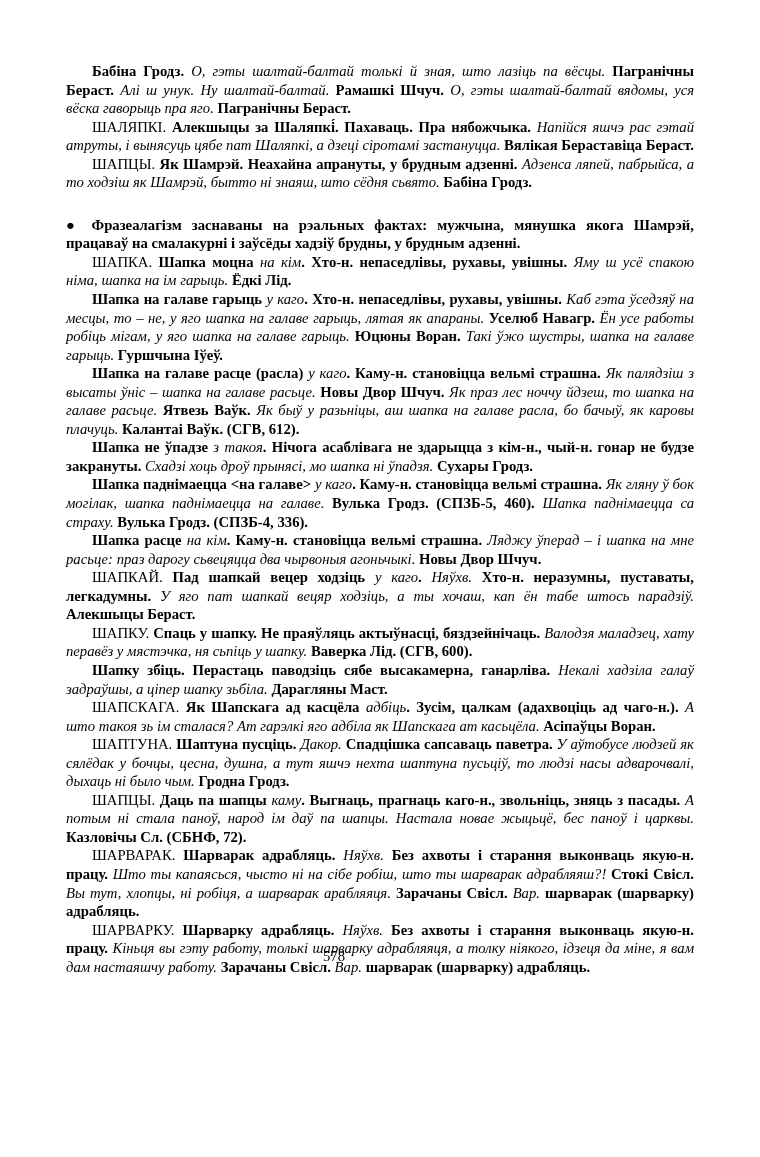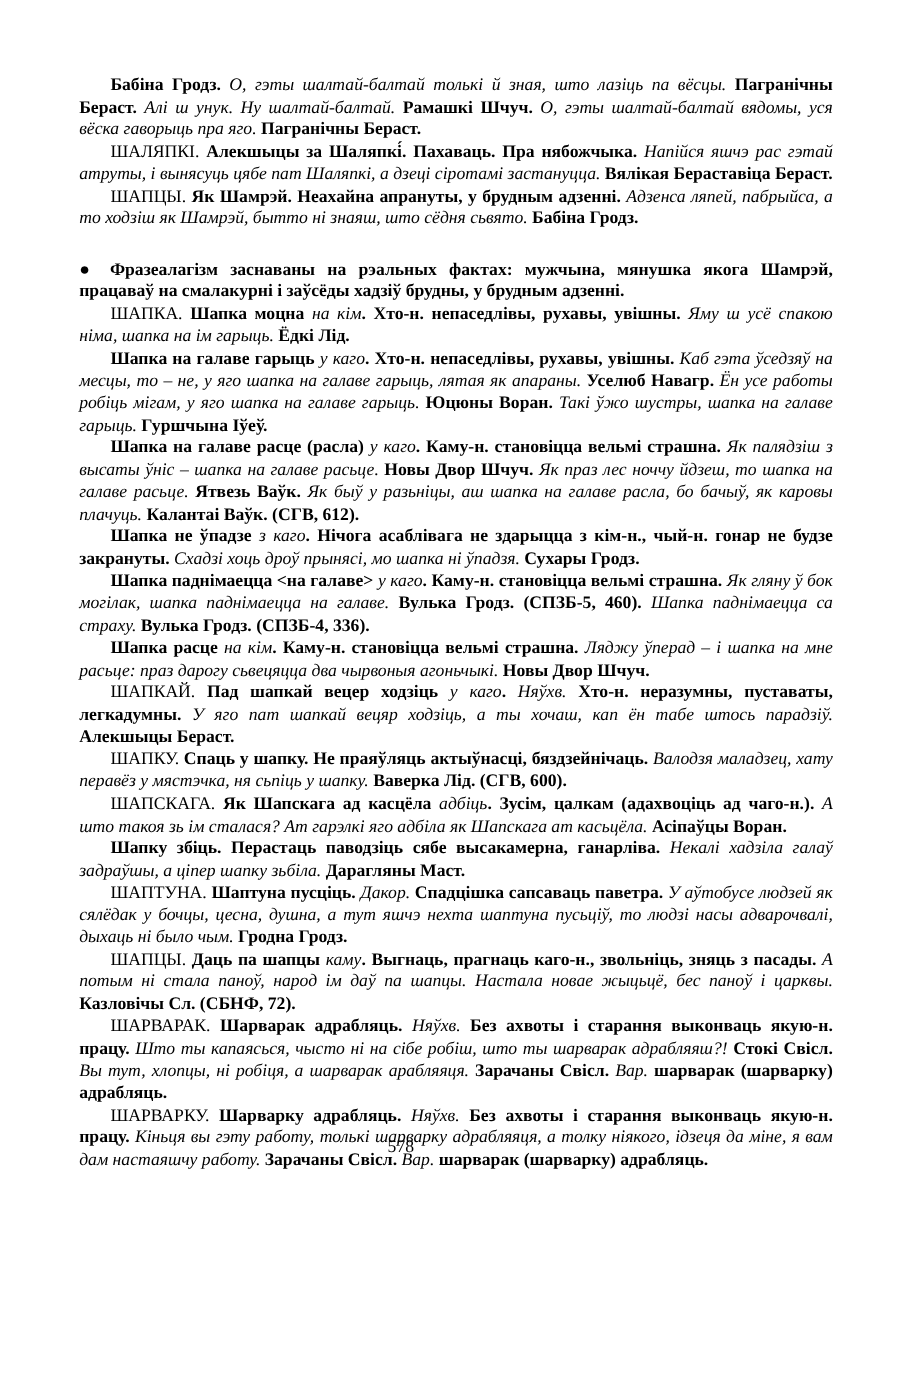--- a/index.html
+++ b/index.html
@@ -67,27 +67,27 @@
 <div class="page">
 
   <div class="textblock" id="textblock">
       <p class="entry"><span class="src">Бабіна Гродз. </span><span class="ex">О, гэты шалтай-балтай толькі й зная, што лазіць па вёсцы.</span><span class="src"> Пагранічны Бераст. </span><span class="ex">Алі ш унук. Ну шалтай-балтай.</span><span class="src"> Рамашкі Шчуч. </span><span class="ex">О, гэты шалтай-балтай вядомы, уся вёска гаворыць пра яго.</span><span class="src"> Пагранічны Бераст.</span></p>
       <p class="entry"><span class="hw">ШАЛЯПКІ. </span><span class="idm">Алекшыцы за Шаляпкі́.</span><span class="src"> Пахаваць. Пра нябожчыка. </span><span class="ex">Напійся яшчэ рас гэтай атруты, і вынясуць цябе пат Шаляпкі, а дзеці сіротамі застануцца.</span><span class="src"> Вялікая Бераставіца Бераст.</span></p>
       <p class="entry"><span class="hw">ШАПЦЫ. </span><span class="idm">Як Шамрэй.</span><span class="src"> Неахайна апрануты, у брудным адзенні. </span><span class="ex">Адзенса ляпей, пабрыйса, а то ходзіш як Шамрэй, бытто ні знаяш, што сёдня сьвято.</span><span class="src"> Бабіна Гродз.</span></p>
       <p class="entry noindent bullet"><span class="bul">● </span><span class="src">Фразеалагізм заснаваны на рэальных фактах: мужчына, мянушка якога Шамрэй, працаваў на смалакурні і заўсёды хадзіў брудны, у брудным адзенні.</span></p>
       <p class="entry"><span class="hw">ШАПКА. </span><span class="idm">Шапка моцна</span><span class="gram"> на кім</span><span class="src">. Хто-н. непаседлівы, рухавы, увішны. </span><span class="ex">Яму ш усё спакою німа, шапка на ім гарыць.</span><span class="src"> Ёдкі Лід.</span></p>
       <p class="entry"><span class="idm">Шапка на галаве гарыць</span><span class="gram"> у каго</span><span class="src">. Хто-н. непаседлівы, рухавы, увішны. </span><span class="ex">Каб гэта ўседзяў на месцы, то – не, у яго шапка на галаве гарыць, лятая як апараны.</span><span class="src"> Уселюб Навагр. </span><span class="ex">Ён усе работы робіць мігам, у яго шапка на галаве гарыць.</span><span class="src"> Юцюны Воран. </span><span class="ex">Такі ўжо шустры, шапка на галаве гарыць.</span><span class="src"> Гуршчына Іўеў.</span></p>
       <p class="entry"><span class="idm">Шапка на галаве расце (расла)</span><span class="gram"> у каго</span><span class="src">. Каму-н. становіцца вельмі страшна. </span><span class="ex">Як палядзіш з высаты ўніс – шапка на галаве расьце.</span><span class="src"> Новы Двор Шчуч. </span><span class="ex">Як праз лес ноччу йдзеш, то шапка на галаве расьце.</span><span class="src"> Ятвезь Ваўк. </span><span class="ex">Як быў у разьніцы, аш шапка на галаве расла, бо бачыў, як каровы плачуць.</span><span class="src"> Калантаі Ваўк. (СГВ, 612).</span></p>
-      <p class="entry"><span class="idm">Шапка не ўпадзе</span><span class="gram"> з каго</span><span class="src">. Нічога асаблівага не здарыцца з кім-н., чый-н. гонар не будзе закрануты. </span><span class="ex">Схадзі хоць дроў прынясі, мо шапка ні ўпадзя.</span><span class="src"> Сухары Гродз.</span></p>
+      <p class="entry"><span class="idm">Шапка не ўпадзе</span><span class="gram"> з такоя</span><span class="src">. Нічога асаблівага не здарыцца з кім-н., чый-н. гонар не будзе закрануты. </span><span class="ex">Схадзі хоць дроў прынясі, мо шапка ні ўпадзя.</span><span class="src"> Сухары Гродз.</span></p>
       <p class="entry"><span class="idm">Шапка паднімаецца &lt;на галаве&gt;</span><span class="gram"> у каго</span><span class="src">. Каму-н. становіцца вельмі страшна. </span><span class="ex">Як гляну ў бок могілак, шапка паднімаецца на галаве.</span><span class="src"> Вулька Гродз. (СПЗБ-5, 460). </span><span class="ex">Шапка паднімаецца са страху.</span><span class="src"> Вулька Гродз. (СПЗБ-4, 336).</span></p>
       <p class="entry"><span class="idm">Шапка расце</span><span class="gram"> на кім</span><span class="src">. Каму-н. становіцца вельмі страшна. </span><span class="ex">Ляджу ўперад – і шапка на мне расьце: праз дарогу сьвецяцца два чырвоныя агоньчыкі.</span><span class="src"> Новы Двор Шчуч.</span></p>
       <p class="entry"><span class="hw">ШАПКАЙ. </span><span class="idm">Пад шапкай вецер ходзіць</span><span class="gram"> у каго</span><span class="src">. </span><span class="gram">Няўхв.</span><span class="src"> Хто-н. неразумны, пуставаты, легкадумны. </span><span class="ex">У яго пат шапкай вецяр ходзіць, а ты хочаш, кап ён табе штось парадзіў.</span><span class="src"> Алекшыцы Бераст.</span></p>
       <p class="entry"><span class="hw">ШАПКУ. </span><span class="idm">Спаць у шапку.</span><span class="src"> Не праяўляць актыўнасці, бяздзейнічаць. </span><span class="ex">Валодзя маладзец, хату перавёз у мястэчка, ня сьпіць у шапку.</span><span class="src"> Ваверка Лід. (СГВ, 600).</span></p>
+      <p class="entry"><span class="idm">Шапку збіць</span><span class="src">. Перастаць паводзіць сябе высакамерна, ганарліва. </span><span class="ex">Некалі хадзіла галаў задраўшы, а ціпер шапку зьбіла.</span><span class="src"> Дарагляны Маст.</span></p>
       <p class="entry"><span class="hw">ШАПСКАГА. </span><span class="idm">Як Шапскага ад касцёла</span><span class="gram"> адбіць</span><span class="src">. Зусім, цалкам (адахвоціць ад чаго-н.). </span><span class="ex">А што такоя зь ім сталася? Ат гарэлкі яго адбіла як Шапскага ат касьцёла.</span><span class="src"> Асіпаўцы Воран.</span></p>
-      <p class="entry"><span class="idm">Шапку збіць</span><span class="src">. Перастаць паводзіць сябе высакамерна, ганарліва. </span><span class="ex">Некалі хадзіла галаў задраўшы, а ціпер шапку зьбіла.</span><span class="src"> Дарагляны Маст.</span></p>
       <p class="entry"><span class="hw">ШАПТУНА. </span><span class="idm">Шаптуна пусціць.</span><span class="src"> </span><span class="gram">Дакор.</span><span class="src"> Спадцішка сапсаваць паветра. </span><span class="ex">У аўтобусе людзей як сялёдак у бочцы, цесна, душна, а тут яшчэ нехта шаптуна пусьціў, то людзі насы адварочвалі, дыхаць ні было чым.</span><span class="src"> Гродна Гродз.</span></p>
       <p class="entry"><span class="hw">ШАПЦЫ. </span><span class="idm">Даць па шапцы</span><span class="gram"> каму</span><span class="src">. Выгнаць, прагнаць каго-н., звольніць, зняць з пасады. </span><span class="ex">А потым ні стала паноў, народ ім даў па шапцы. Настала новае жыцьцё, бес паноў і царквы.</span><span class="src"> Казловічы Сл. (СБНФ, 72).</span></p>
       <p class="entry"><span class="hw">ШАРВАРАК. </span><span class="idm">Шарварак адрабляць.</span><span class="src"> </span><span class="gram">Няўхв.</span><span class="src"> Без ахвоты і старання выконваць якую-н. працу. </span><span class="ex">Што ты капаясься, чысто ні на сібе робіш, што ты шарварак адрабляяш?!</span><span class="src"> Стокі Свісл. </span><span class="ex">Вы тут, хлопцы, ні робіця, а шарварак арабляяця.</span><span class="src"> Зарачаны Свісл. </span><span class="varb">Вар.</span><span class="src"> шарварак (шарварку) адрабляць.</span></p>
       <p class="entry"><span class="hw">ШАРВАРКУ. </span><span class="idm">Шарварку адрабляць.</span><span class="src"> </span><span class="gram">Няўхв.</span><span class="src"> Без ахвоты і старання выконваць якую-н. працу. </span><span class="ex">Кіньця вы гэту работу, толькі шарварку адрабляяця, а толку ніякого, ідзеця да міне, я вам дам настаяшчу работу.</span><span class="src"> Зарачаны Свісл. </span><span class="varb">Вар.</span><span class="src"> шарварак (шарварку) адрабляць.</span></p>
     </div>
 
   <div class="pagenum">578</div>
 
 </div>
 

